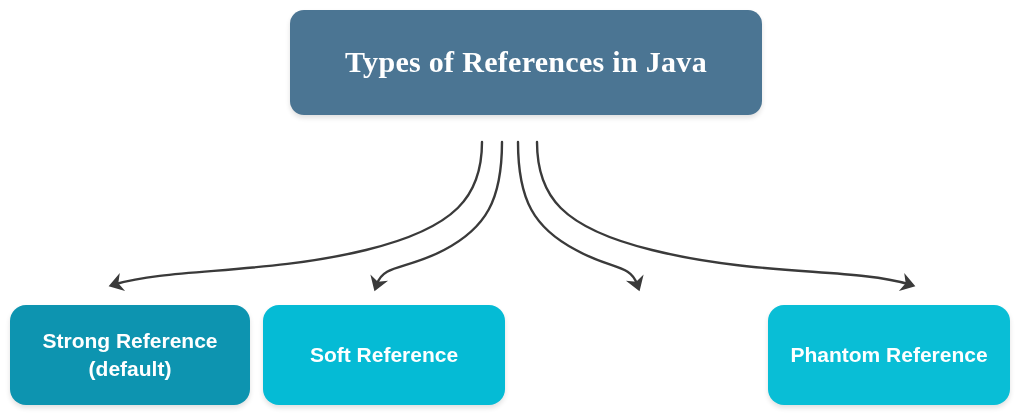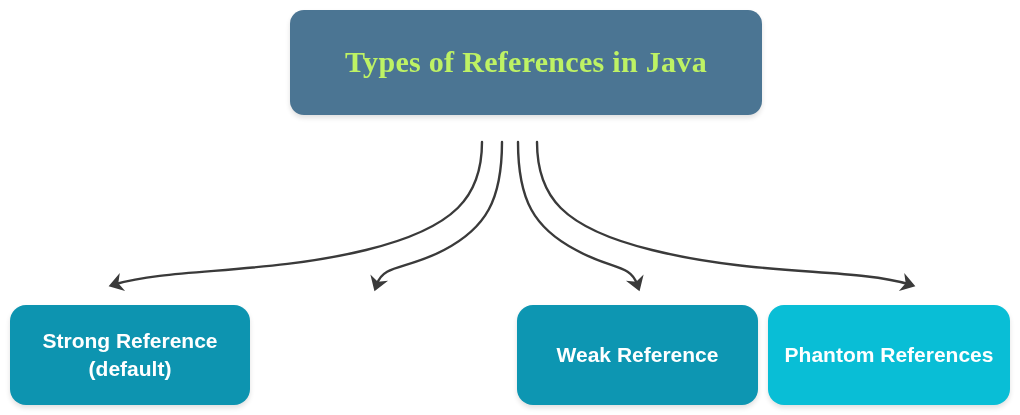--- a/index.html
+++ b/index.html
@@ -28,21 +28,21 @@
     width: 472px;
     height: 105px;
     border-radius: 14px;
     background: #4b7593;
     display: flex;
     align-items: center;
     justify-content: center;
     box-shadow: 0 3px 5px rgba(0,0,0,0.12);
   }
   .root-label {
-    color: #bef264;
+    color: #ffffff;
     font-family: "Liberation Serif", serif;
     font-weight: bold;
     font-size: 30px;
     letter-spacing: 0.3px;
     text-align: left;
     line-height: 1.15;
   }
 
   
   .connectors {
@@ -104,22 +104,22 @@
     <path d="M518,142 C518,200 534,228 576,250 C612,270 630,264 637,284" fill="none" stroke="#3a3a3a" stroke-width="2.4" stroke-linecap="round" marker-end="url(#arrowhead)"></path>
 
     <path d="M537,142 C537,196 562,228 652,250 C756,276 854,268 908,284" fill="none" stroke="#3a3a3a" stroke-width="2.4" stroke-linecap="round" marker-end="url(#arrowhead)"></path>
   </svg>
 
   <div class="leaf-node leaf-1">
     <span class="leaf-label">Strong Reference
 (default)</span>
   </div>
 
-
-  <div class="leaf-node leaf-3">
-    <span class="leaf-label">Weak Reference</span>
+  <div class="leaf-node leaf-2">
+    <span class="leaf-label">Soft Reference</span>
   </div>
 
+
   <div class="leaf-node leaf-4">
-    <span class="leaf-label">Phantom References</span>
+    <span class="leaf-label">Phantom Reference</span>
   </div>
 
 </div>
 
 </body></html>

